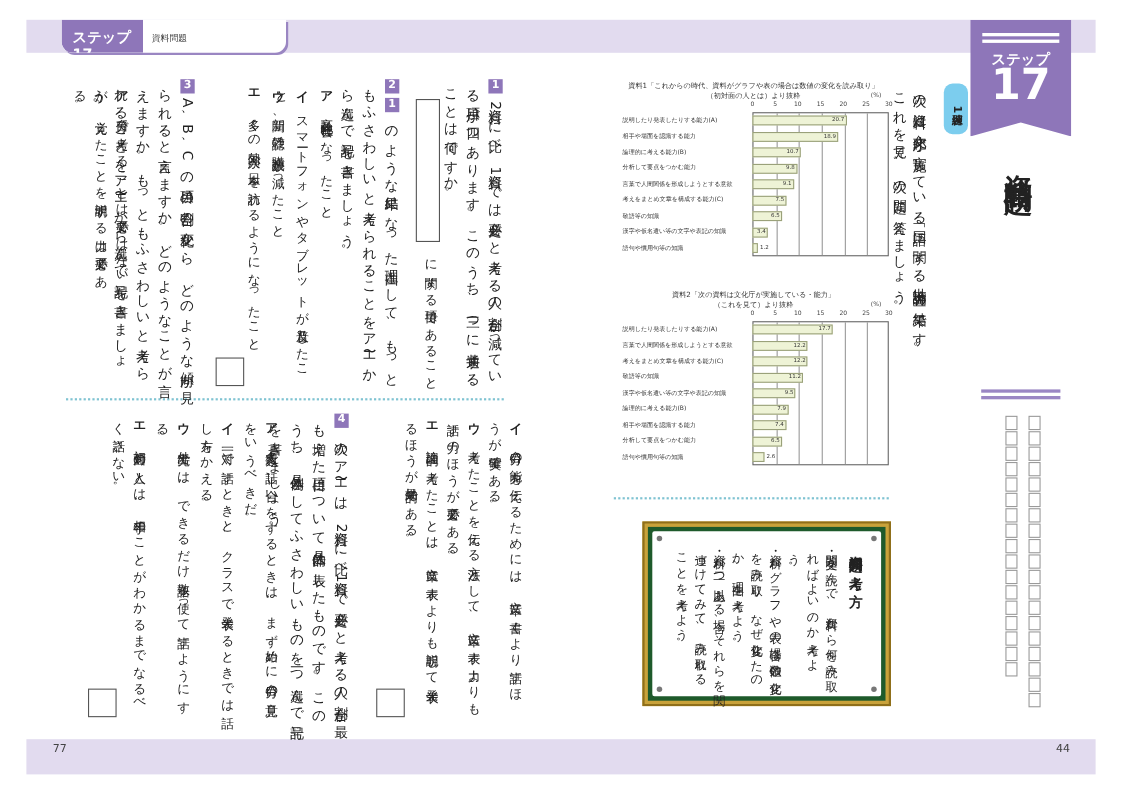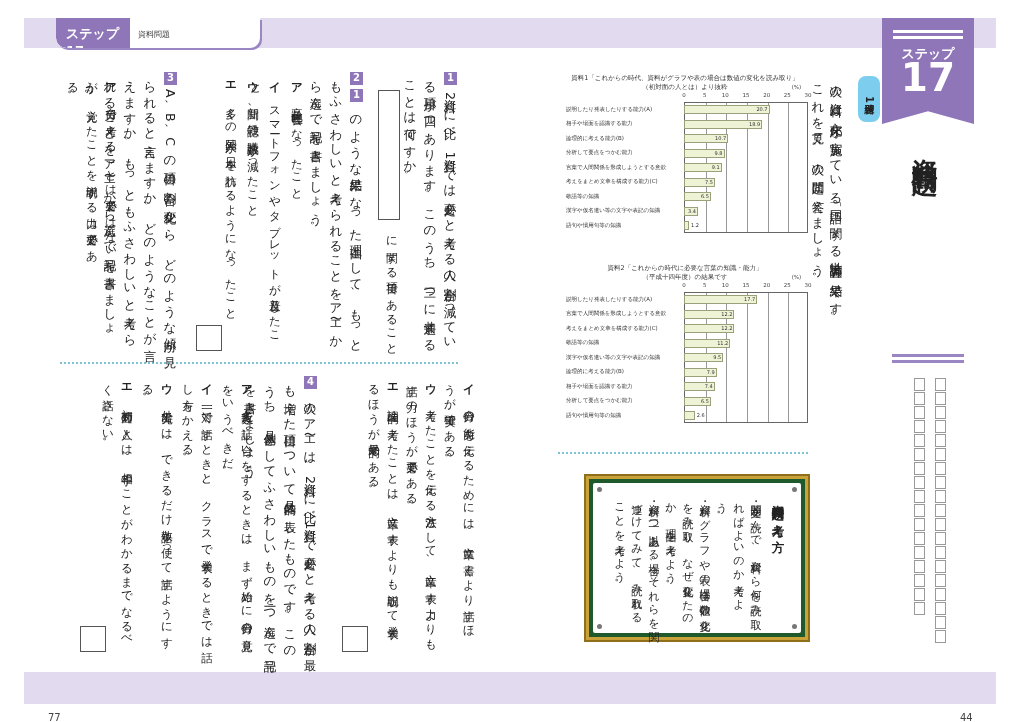--- a/index.html
+++ b/index.html
@@ -1,21 +1,21 @@
 <!DOCTYPE html>
 <html><head>
 <meta charset="utf-8">
 <style>
   * { box-sizing: border-box; margin: 0; padding: 0; }
   html, body { width: 1020px; height: 722px; background: #ffffff; overflow: hidden; }
   body { position: relative; font-family: "DejaVu Sans", sans-serif; color: #222; }
 
   .band-top { position: absolute; left: 24px; top: 18px; width: 972px; height: 30px; background: #e2dbef; }
   .band-bottom { position: absolute; left: 24px; top: 672px; width: 972px; height: 32px; background: #e2dbef; }
-  .page-num { position: absolute; top: 712px; font-size: 10px; color: #444; }
+  .page-num { position: absolute; top: 676px; font-size: 10px; color: #444; }
 
   .step-tab { position: absolute; left: 56px; top: 18px; height: 30px; width: 204px; display: flex; border-radius: 0 0 10px 10px; overflow: hidden; box-shadow: 2px 2px 0 #9a86c2; background: #fff; }
   .step-tab .label { background: #8e76b9; color: #fff; font-weight: bold; font-size: 13px; padding: 7px 8px 0 10px; width: 74px; border-radius: 0 0 0 10px; }
   .step-tab .topic { font-size: 8px; color: #333; padding: 11px 0 0 8px; }
 
   .ribbon { position: absolute; left: 882px; top: 18px; width: 92px; height: 106px; background: #8e76b9; clip-path: polygon(0 0,100% 0,100% 100%,50% 88%,0 100%); color: #fff; text-align: center; }
   .ribbon .l1 { margin: 12px auto 0; width: 70px; height: 3px; background: #fff; }
   .ribbon .l2 { margin: 3px auto 0; width: 70px; height: 3px; background: #fff; }
   .ribbon .st { font-size: 13px; margin-top: 6px; font-weight: bold; }
   .ribbon .num { font-size: 39px; font-weight: bold; line-height: 30px; }
@@ -204,22 +204,22 @@
       <div class="row">
         <div class="cat">語句や慣用句等の知識</div>
         <div class="track">
           <span class="outside" style="left: 6.96px;">1.2</span>
           <div class="bar" style="width: 4.96px;"></div>
         </div>
       </div>
     </div>
 </div>
 <div class="chart" id="chart1" style="top:264px;">
-  <div class="ttl">資料2「これからの時代に必要な言葉の知識・能力」</div>
-  <div class="ttl">（平成十四年度）の結果です</div>
+  <div class="ttl">資料2「次の資料は文化庁が実施している・能力」</div>
+  <div class="ttl">（これを見て）より抜粋</div>
   <div class="axis">
       <span style="left: 0px;">0</span>
       <span style="left: 20.6667px;">5</span>
       <span style="left: 41.3333px;">10</span>
       <span style="left: 62px;">15</span>
       <span style="left: 82.6667px;">20</span>
       <span style="left: 103.333px;">25</span>
       <span style="left: 124px;">30</span>
       <span class="pct">(%)</span>
     </div>

